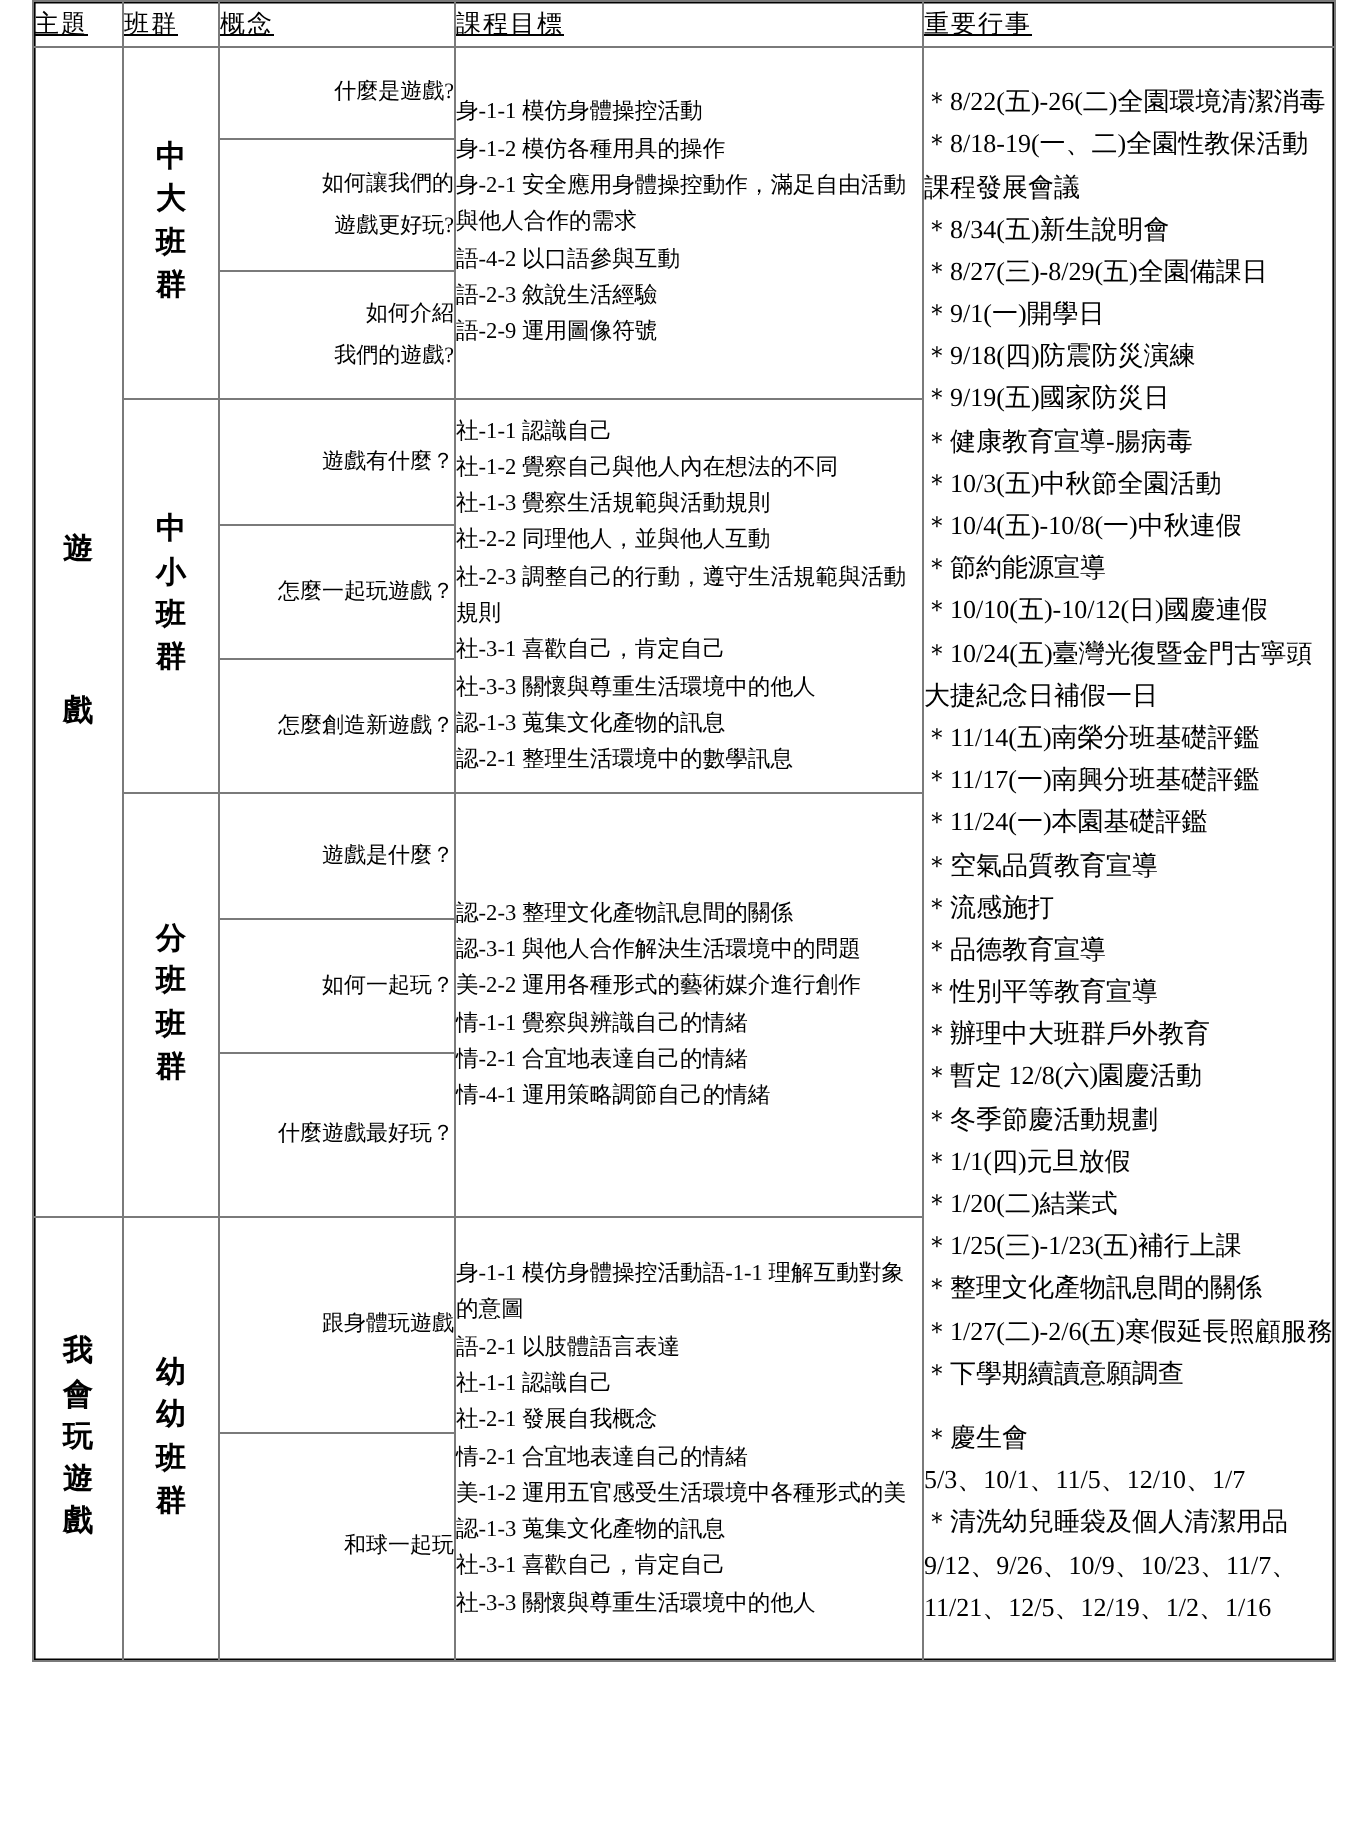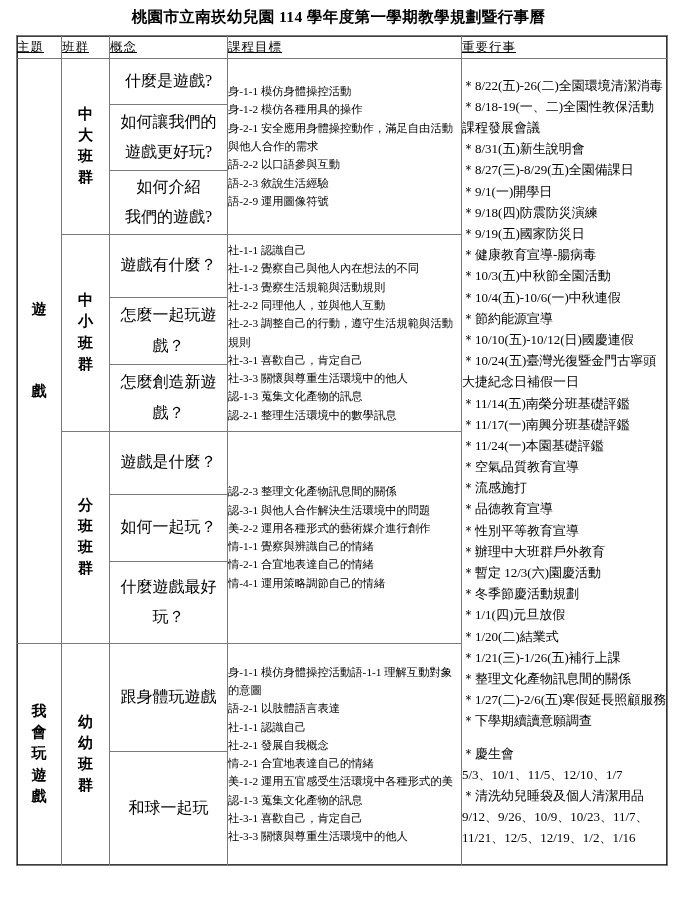--- a/index.html
+++ b/index.html
@@ -70,22 +70,22 @@
     display: block;
   }
   td.theme {
     width: 45px;
   }
   td.group {
     width: 48px;
   }
   td.concept {
     width: 118px;
-    text-align: center;
-    font-size: 16px;
+    text-align: right;
+    font-size: 11px;
     font-weight: bold;
     line-height: 1.9;
     padding: 2px 4px;
   }
   td.concept .ln {
     display: block;
   }
   td.goals {
     width: 234px;
     vertical-align: top;
@@ -112,21 +112,20 @@
     display: block;
     height: 11px;
   }
   .nowrapline { white-space: nowrap; }
 </style>
 </head>
 <body>
 
 <div id="page">
 
-  <div id="doc-title">桃園市立南崁幼兒園 114 學年度第一學期教學規劃暨行事曆</div>
 
   <table class="grid">
     <colgroup>
       <col style="width:45px">
         <col style="width:48px">
         <col style="width:118px">
         <col style="width:234px">
         <col style="width:206px">
     </colgroup>
     <thead>
@@ -155,51 +154,51 @@
             <span class="ch">群</span>
           </div>
         </td>
         <td class="concept" style="height:45px">
           <span class="ln">什麼是遊戲?</span>
         </td>
         <td class="goals" rowspan="3">
           <span class="line">身-1-1 模仿身體操控活動</span>
           <span class="line">身-1-2 模仿各種用具的操作</span>
           <span class="line">身-2-1 安全應用身體操控動作，滿足自由活動與他人合作的需求</span>
-          <span class="line">語-2-2 以口語參與互動</span>
+          <span class="line">語-4-2 以口語參與互動</span>
           <span class="line">語-2-3 敘說生活經驗</span>
           <span class="line">語-2-9 運用圖像符號</span>
         </td>
         <td class="events" rowspan="11">
           <span class="line">＊8/22(五)-26(二)全園環境清潔消毒</span>
           <span class="line">＊8/18-19(一、二)全園性教保活動課程發展會議</span>
-          <span class="line">＊8/31(五)新生說明會</span>
+          <span class="line">＊8/34(五)新生說明會</span>
           <span class="line">＊8/27(三)-8/29(五)全園備課日</span>
           <span class="line">＊9/1(一)開學日</span>
           <span class="line">＊9/18(四)防震防災演練</span>
           <span class="line">＊9/19(五)國家防災日</span>
           <span class="line">＊健康教育宣導-腸病毒</span>
           <span class="line">＊10/3(五)中秋節全園活動</span>
-          <span class="line">＊10/4(五)-10/6(一)中秋連假</span>
+          <span class="line">＊10/4(五)-10/8(一)中秋連假</span>
           <span class="line">＊節約能源宣導</span>
           <span class="line">＊10/10(五)-10/12(日)國慶連假</span>
           <span class="line">＊10/24(五)臺灣光復暨金門古寧頭大捷紀念日補假一日</span>
           <span class="line">＊11/14(五)南榮分班基礎評鑑</span>
           <span class="line">＊11/17(一)南興分班基礎評鑑</span>
           <span class="line">＊11/24(一)本園基礎評鑑</span>
           <span class="line">＊空氣品質教育宣導</span>
           <span class="line">＊流感施打</span>
           <span class="line">＊品德教育宣導</span>
           <span class="line">＊性別平等教育宣導</span>
           <span class="line">＊辦理中大班群戶外教育</span>
-          <span class="line">＊暫定 12/3(六)園慶活動</span>
+          <span class="line">＊暫定 12/8(六)園慶活動</span>
           <span class="line">＊冬季節慶活動規劃</span>
           <span class="line">＊1/1(四)元旦放假</span>
           <span class="line">＊1/20(二)結業式</span>
-          <span class="line">＊1/21(三)-1/26(五)補行上課</span>
+          <span class="line">＊1/25(三)-1/23(五)補行上課</span>
           <span class="line">＊整理文化產物訊息間的關係</span>
           <span class="line">＊1/27(二)-2/6(五)寒假延長照顧服務</span>
           <span class="line">＊下學期續讀意願調查</span>
           <span class="spacer"></span>
           <span class="line">＊慶生會</span>
           <span class="line">5/3、10/1、11/5、12/10、1/7</span>
           <span class="line">＊清洗幼兒睡袋及個人清潔用品</span>
           <span class="line nowrapline">9/12、9/26、10/9、10/23、11/7、</span>
           <span class="line nowrapline">11/21、12/5、12/19、1/2、1/16</span>
         </td>

